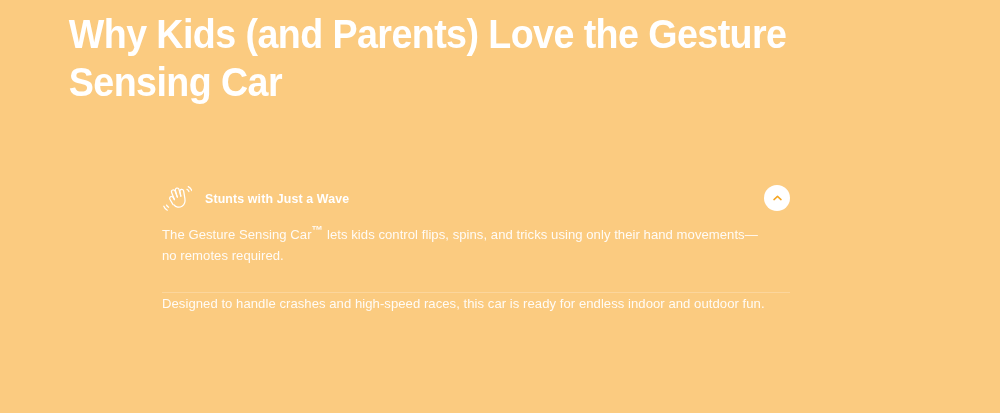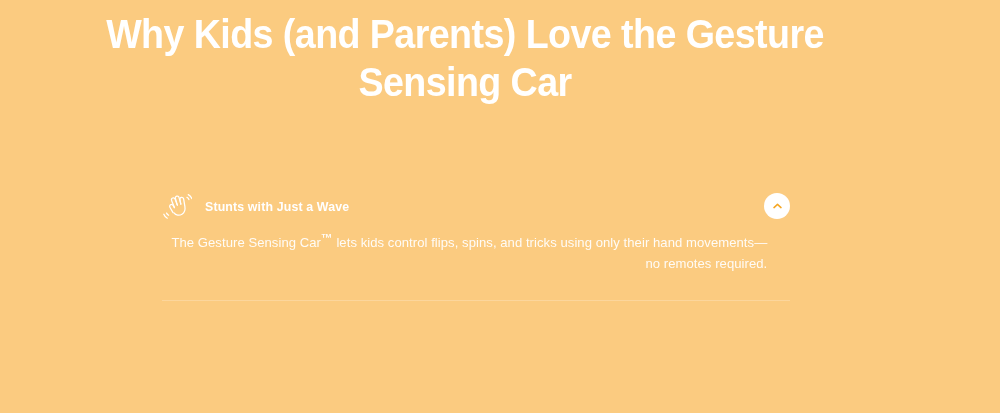--- a/index.html
+++ b/index.html
@@ -19,43 +19,43 @@
   .page {
     position:relative;
     width:1000px;
     height:413px;
     background:#fbcb80;
   }
 
   
   .title-wrap {
     position:absolute;
-    left:35px;
+    left:43px;
     top:10px;
     width:860px;
-    text-align:center;
+    text-align:left;
   }
 
   .page-title {
     color:#ffffff;
     font-family:"Liberation Sans", sans-serif;
     font-weight:700;
     font-size:40px;
     line-height:48px;
     letter-spacing:-0.6px;
     transform:scaleX(0.94);
     transform-origin:center top;
     white-space:normal;
   }
 
   
   .accordion {
     position:absolute;
     left:162px;
-    top:180px;
+    top:172px;
     width:628px;
   }
 
   .acc-item { position:relative; }
 
   .acc-item + .acc-item { border-top:1px solid rgba(255,255,255,0.22); }
 
   .acc-header {
     position:relative;
     display:flex;
@@ -102,21 +102,20 @@
     justify-content:center;
     cursor:pointer;
     padding:0;
   }
 
   .acc-toggle svg { display:block; }
 
   .acc-body {
     padding-bottom:26px;
     padding-right:4px;
-    text-align:right;
   }
 
   .acc-text {
     color:rgba(255,255,255,0.93);
     font-family:"Liberation Sans", sans-serif;
     font-weight:400;
     font-size:13.5px;
     line-height:21px;
     letter-spacing:0.05px;
     transform:scaleX(0.97);
@@ -163,16 +162,19 @@
             </svg>
           </span>
         </button>
       </div>
       <div class="acc-body">
         <p class="acc-text"><span>The Gesture Sensing Car</span><span class="tm">™</span><span> lets kids control flips, spins, and tricks using only their hand movements—no remotes required.</span></p>
       </div>
     </div>
 
     <div class="acc-item">
+      <div class="acc-body">
+        <p class="acc-text"><span>Designed to handle crashes and high-speed races, this car is ready for endless indoor and outdoor fun.</span></p>
+      </div>
     </div>
 
   </div>
 </div>
 
 </body></html>

